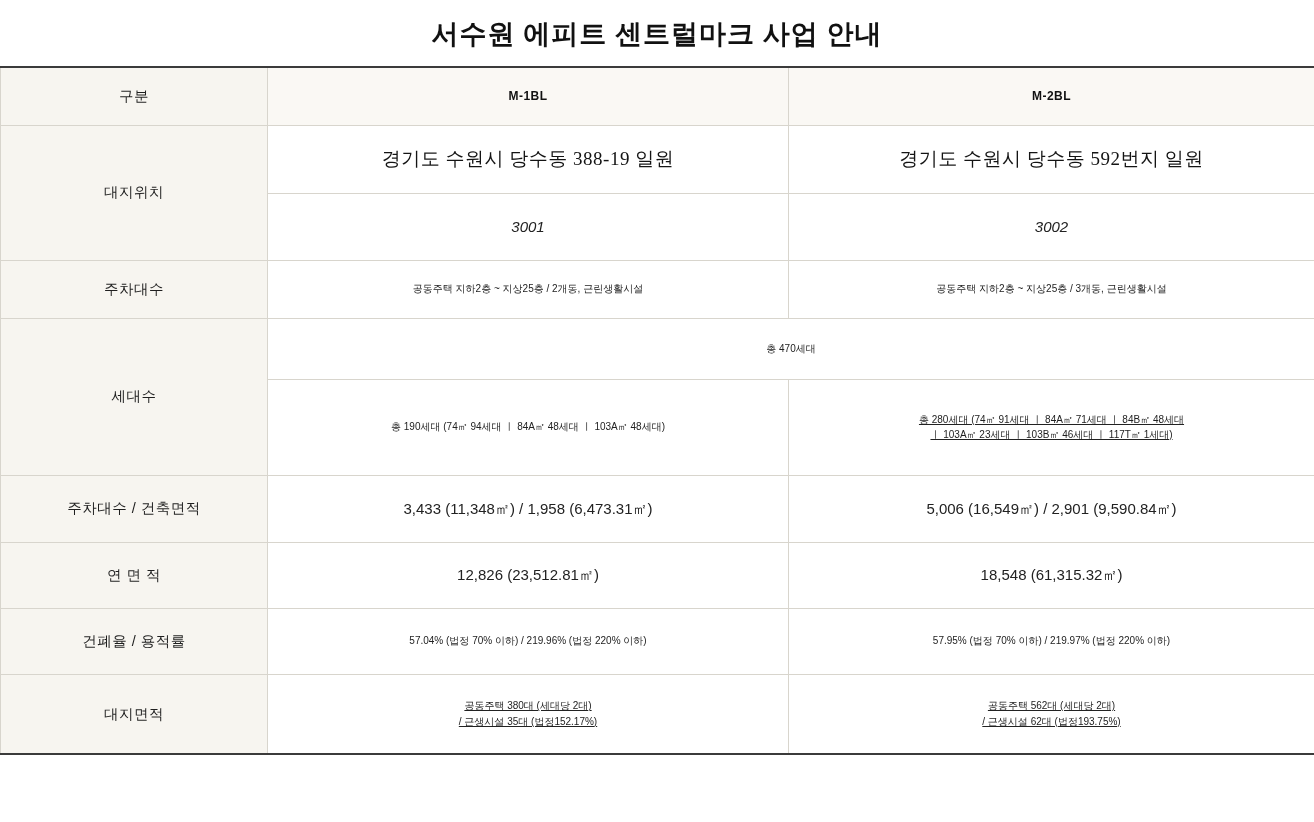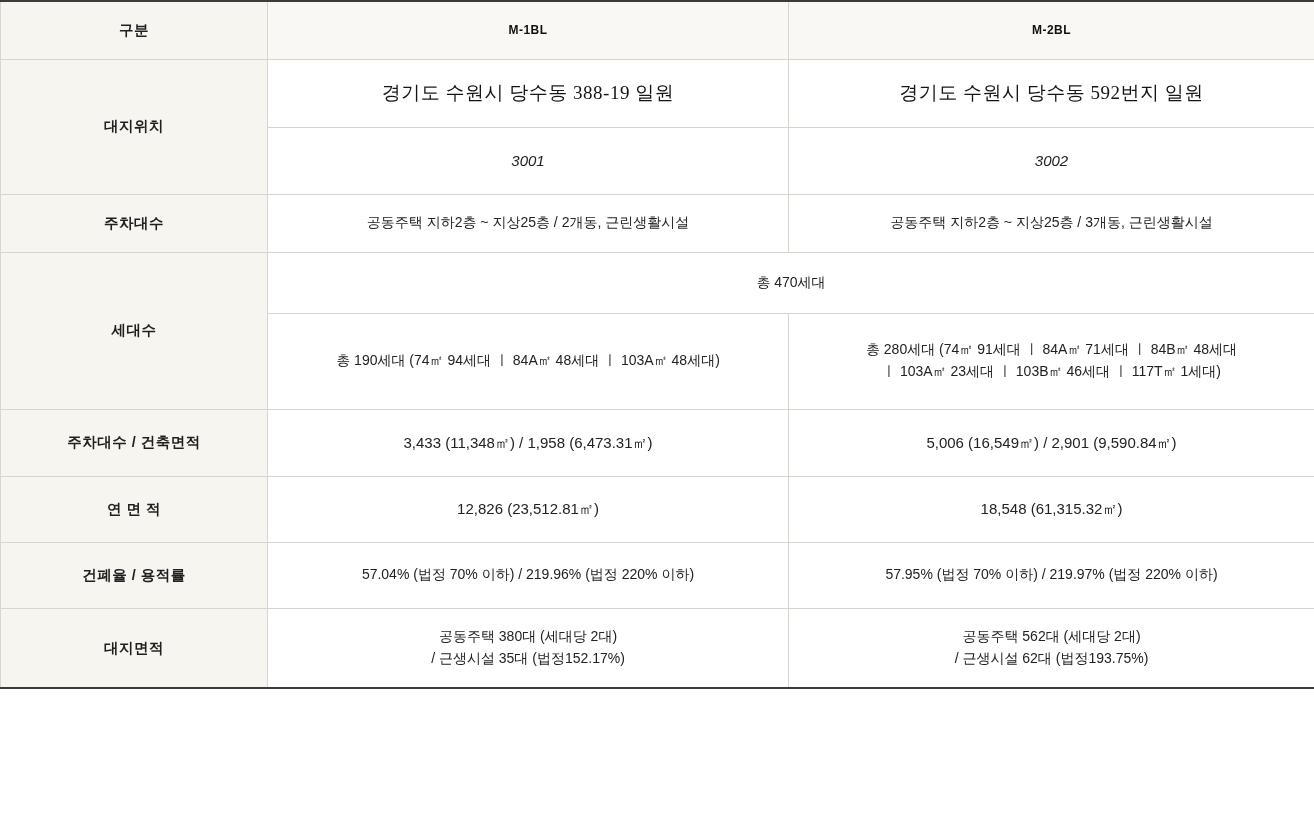--- a/index.html
+++ b/index.html
@@ -47,35 +47,35 @@
     border-top: 2px solid #3b3b3b;
     border-bottom: 2px solid #3b3b3b;
   }
   .col-label { width: 267px; }
   .col-a { width: 521px; }
   .col-b { width: 526px; }
 
   td.label {
     background: #f7f5f0;
     font-size: 14.5px;
-    font-weight: bold;
+    font-weight: normal;
     color: #1f1f1f;
     letter-spacing: 0.5px;
   }
   td.head {
     background: #faf8f4;
     font-size: 12px;
     font-weight: bold;
     letter-spacing: 0.5px;
     color: #111;
     height: 58px;
   }
   td.val {
     background: #ffffff;
-    font-size: 14px;
+    font-size: 10px;
     color: #222222;
   }
   td.val.big {
     font-size: 19px;
     font-family: "Liberation Serif", serif;
     letter-spacing: 0.5px;
     color: #141414;
   }
   td.val.mid {
     font-size: 15px;
@@ -83,27 +83,28 @@
   .r-head td { height: 58px; }
   .r-loc-a td { height: 68px; }
   .r-loc-b td { height: 67px; font-style: italic; }
   .r-scale td { height: 58px; }
   .r-units-total td { height: 61px; }
   .r-units-detail td { height: 96px; }
   .r-area td { height: 67px; }
   .r-total-area td { height: 66px; }
   .r-ratio td { height: 66px; }
   .r-parking td { height: 80px; }
-  .two-line span { display: block; }
+  .two-line span { display: block; text-decoration: underline; }
 </style>
 </head>
 <body>
 
 <div class="page">
 
+  <div class="title">서수원 에피트 센트럴마크 사업 안내</div>
 
   <table class="spec">
     <colgroup>
       <col class="col-label">
       <col class="col-a">
       <col class="col-b">
     </colgroup>
     <tbody>
       <tr class="r-head">
         <td class="label">구분</td>

